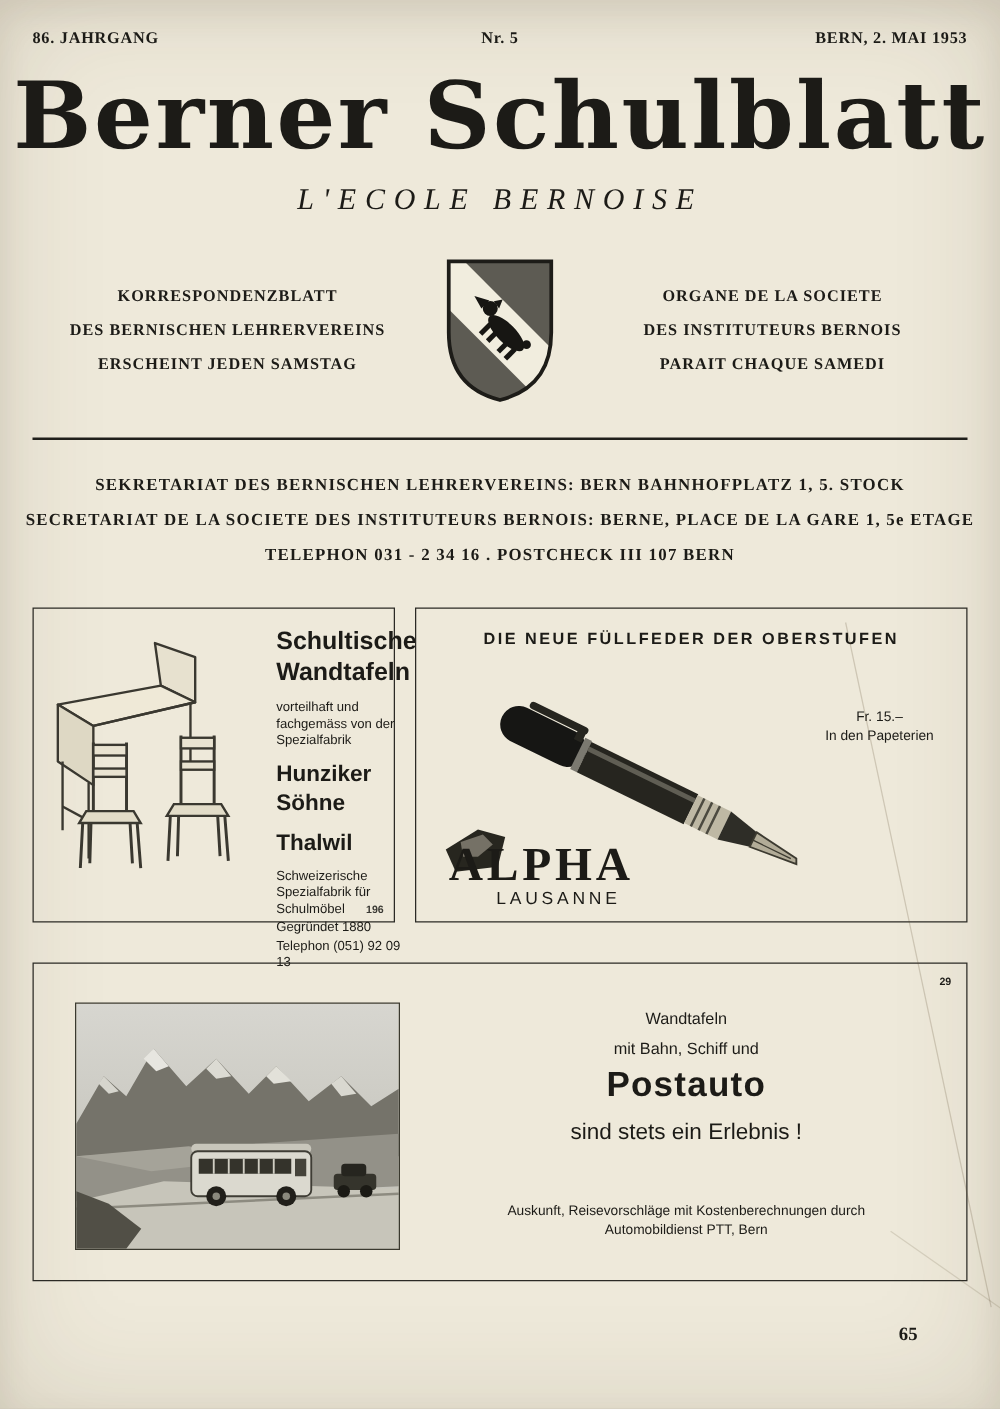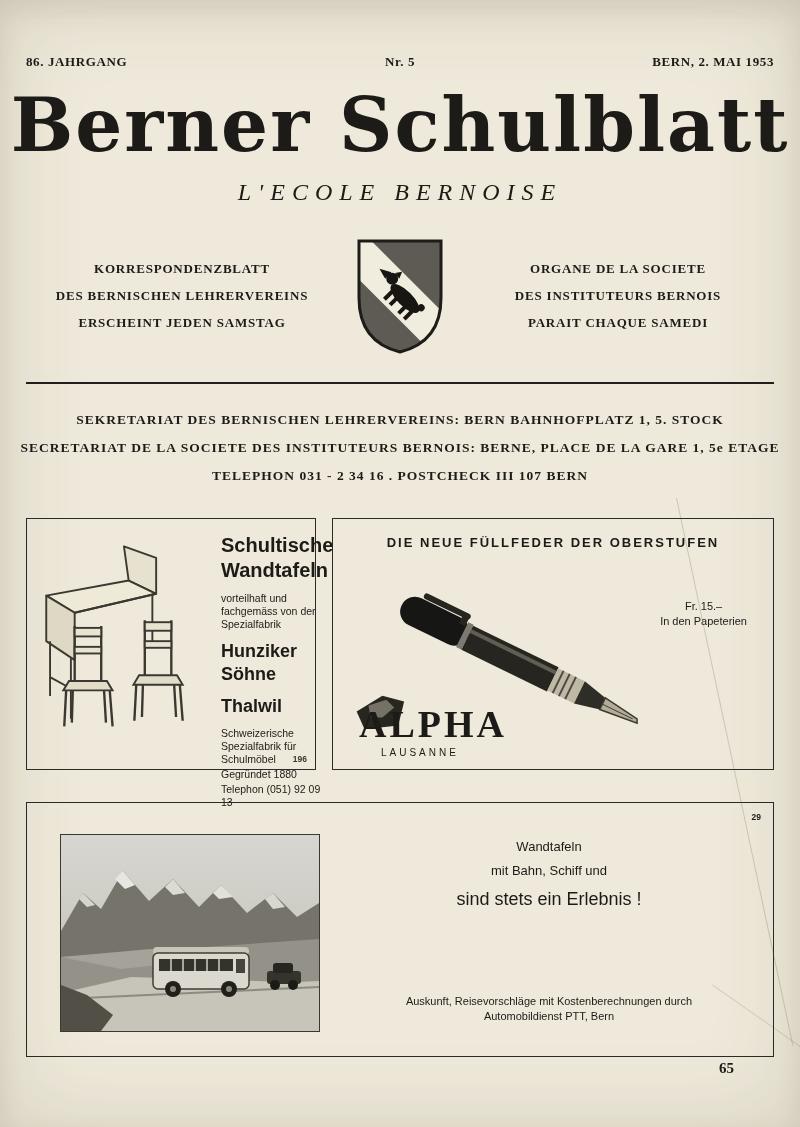--- a/index.html
+++ b/index.html
@@ -4,21 +4,21 @@
 <style>
   html,body{margin:0;padding:0;background:#d8d2c2;}
   .page{
     position:relative;width:800px;height:1127px;margin:0 auto;
     background:#eee9da;color:#1c1b17;overflow:hidden;
     font-family:"Liberation Serif", serif;
     box-shadow:inset 0 0 90px rgba(75,62,35,.14), inset 0 10px 26px rgba(75,62,35,.10);
   }
   
   .topline{display:flex;justify-content:space-between;align-items:baseline;
-    padding:22px 26px 0;font-weight:bold;font-size:13px;letter-spacing:.6px;margin-top:32px;}
+    padding:22px 26px 0;font-weight:bold;font-size:13px;letter-spacing:.6px;}
   .topline .mid{flex:1;text-align:center;}
   .topline .left,.topline .right{width:180px;}
   .topline .right{text-align:right;}
   .title{margin:14px 0 0;text-align:center;font-family:"DejaVu Serif", serif;
     font-weight:bold;font-size:74px;line-height:1.12;letter-spacing:2px;}
   .subtitle{margin-top:12px;text-align:center;font-style:italic;
     font-size:24px;letter-spacing:7px;font-family:"Liberation Serif", serif;}
   .orgrow{display:flex;align-items:center;justify-content:center;gap:26px;margin-top:30px;}
   .orgcol{width:292px;text-align:center;font-weight:bold;font-size:13px;
     line-height:27px;letter-spacing:.8px;}
@@ -40,21 +40,21 @@
     font-family:"Liberation Sans", sans-serif;font-weight:bold;color:#3a3933;}
   .ad-alpha{flex:1;height:252px;font-family:"Liberation Sans", sans-serif;}
   .alpha-header{margin-top:16px;text-align:center;font-weight:bold;
     font-size:13px;letter-spacing:2px;}
   .pen-wrap{position:absolute;left:8px;top:42px;width:360px;height:203px;}
   .pen-wrap svg{width:100%;height:100%;display:block;}
   .alpha-price{position:absolute;right:26px;top:80px;text-align:center;
     font-size:11px;line-height:15px;}
   .alpha-brand{position:absolute;left:26px;bottom:26px;font-size:38px;
     font-weight:bold;letter-spacing:3px;line-height:1;font-family:Liberation Serif, serif;}
-  .alpha-city{position:absolute;left:48px;bottom:11px;font-size:10px;letter-spacing:3px;}
+  .alpha-city{position:absolute;left:64px;bottom:11px;font-size:14px;letter-spacing:3px;}
   .ad-postauto{margin:32px 26px 0;height:255px;font-family:"Liberation Sans", sans-serif;}
   .photo{position:absolute;left:34px;top:32px;width:258px;height:196px;
     outline:1px solid #3a392f;}
   .photo svg{width:100%;height:100%;display:block;}
   .post-text{position:absolute;left:316px;right:18px;top:36px;text-align:center;}
   .post-intro{font-size:13px;}
   .post-title{font-size:30px;font-weight:bold;letter-spacing:2px;margin-top:6px;}
   .post-mid{font-size:13px;margin-top:9px;}
   .post-title2{font-size:28px;font-weight:bold;letter-spacing:1px;margin-top:6px;}
   .post-tag{font-size:18px;margin-top:11px;}
@@ -236,20 +236,21 @@
           <rect x="206" y="136" width="34" height="13" rx="3" fill="#35342c"></rect>
           <rect x="212" y="128" width="20" height="10" rx="3" fill="#26251f"></rect>
           <circle cx="214" cy="150" r="5" fill="#1b1a15"></circle>
           <circle cx="232" cy="150" r="5" fill="#1b1a15"></circle>
         </g>
       </svg>
     </div>
     <div class="post-text">
       <div class="post-intro">Wandtafeln</div>
       <div class="post-mid">mit Bahn, Schiff und</div>
+      <div class="post-title2">Postauto</div>
       <div class="post-tag">sind stets ein Erlebnis !</div>
     </div>
     <div class="post-footer">
       <div>Auskunft, Reisevorschläge mit Kostenberechnungen durch</div>
       <div>Automobildienst PTT, Bern</div>
     </div>
   </div>
 
   <div class="pageno">65</div>
   <div class="crease"></div>

